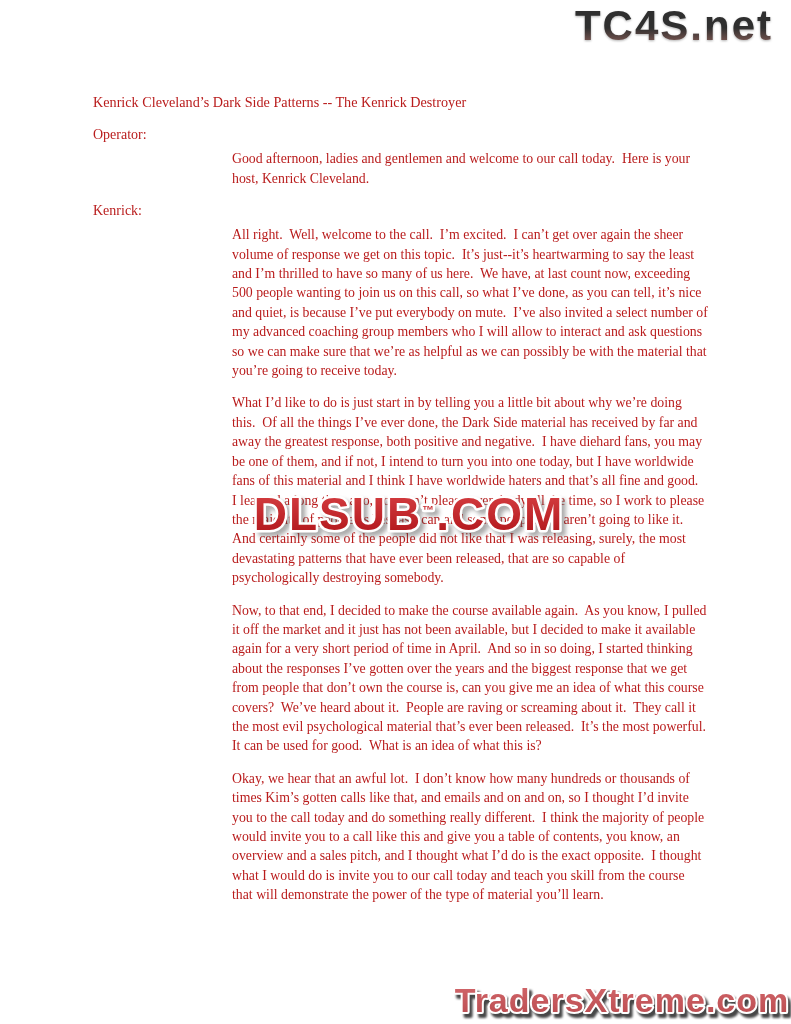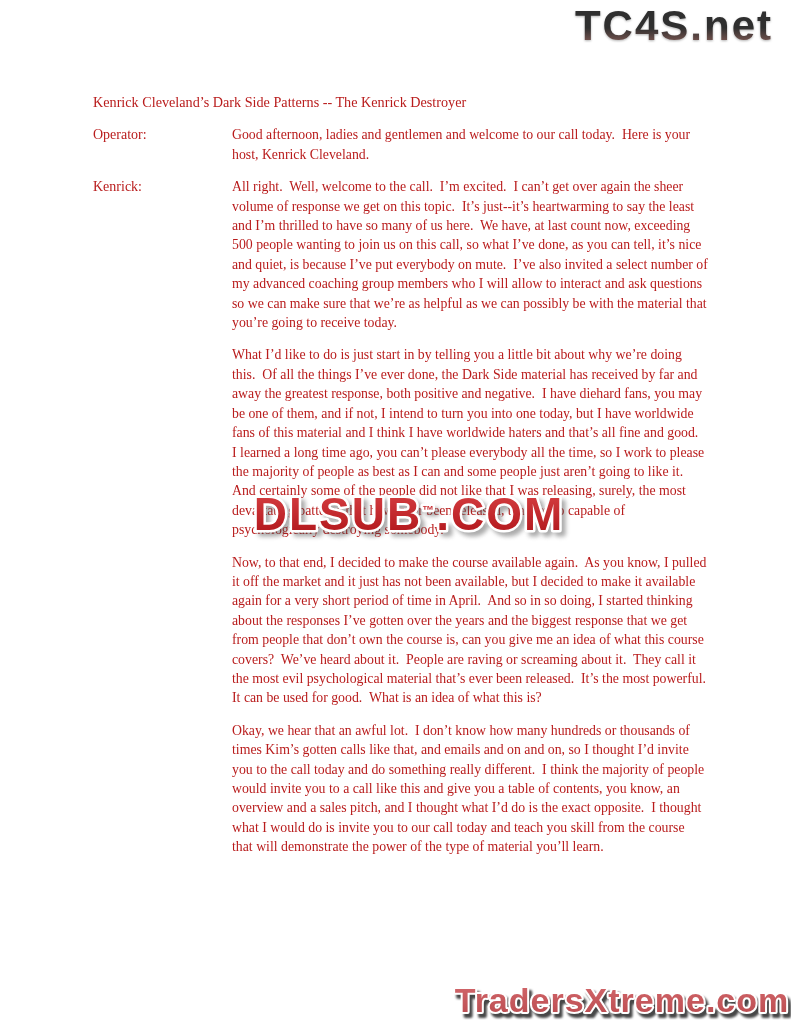--- a/index.html
+++ b/index.html
@@ -30,20 +30,21 @@
     align-items:flex-start;
   }
   .speaker{
     flex:0 0 139px;
     font-size:14px;
     line-height:19.4px;
   }
   .paras{
     flex:0 0 476px;
     max-width:476px;
+    margin-top:24px;
   }
   .paras p{
     margin:0 0 13px 0;
     font-size:13.8px;
     line-height:19.4px;
     white-space:pre-wrap;
     text-align:left;
   }
   
   .logo-top{

